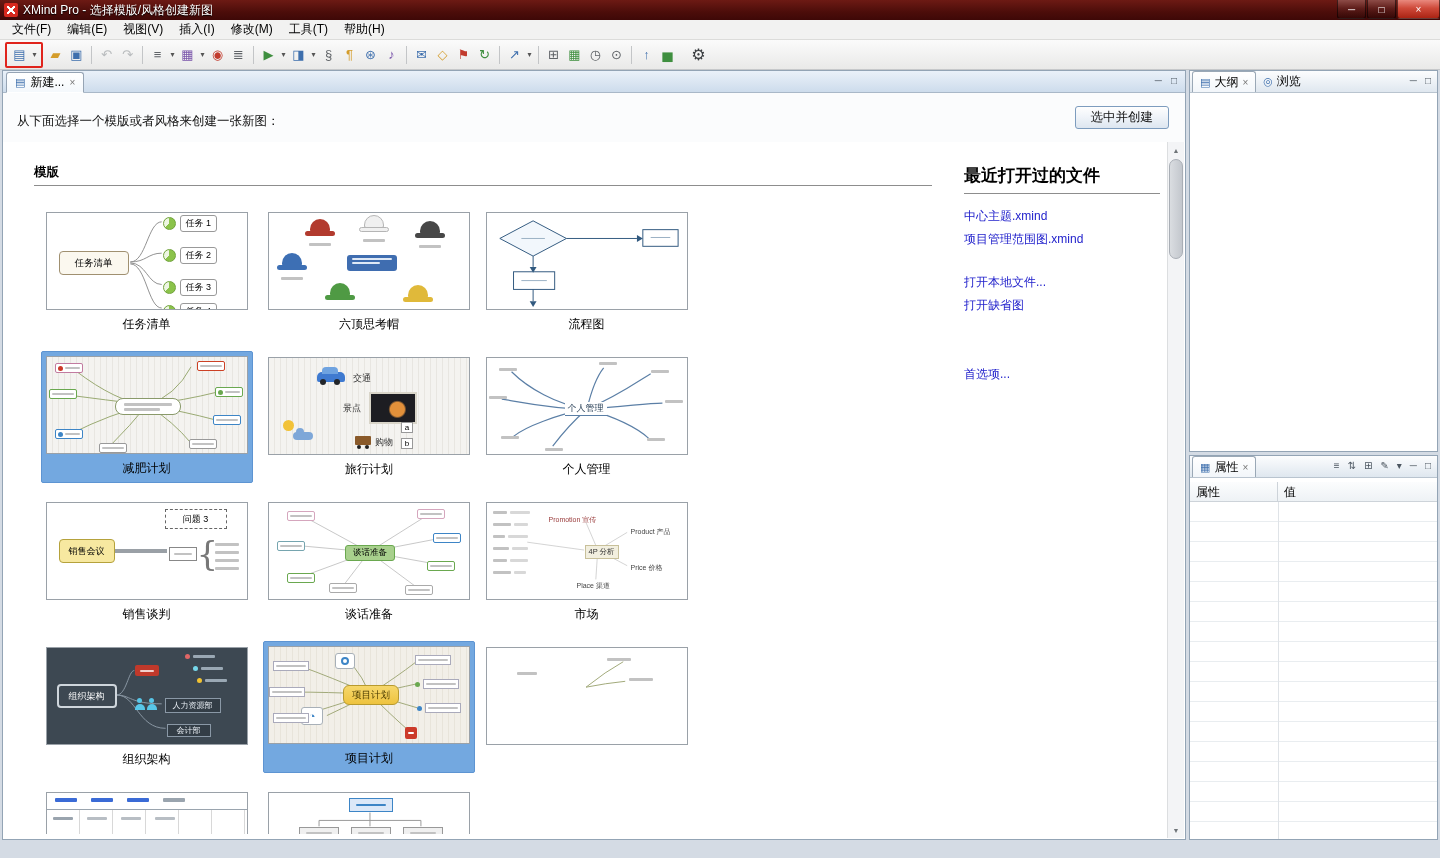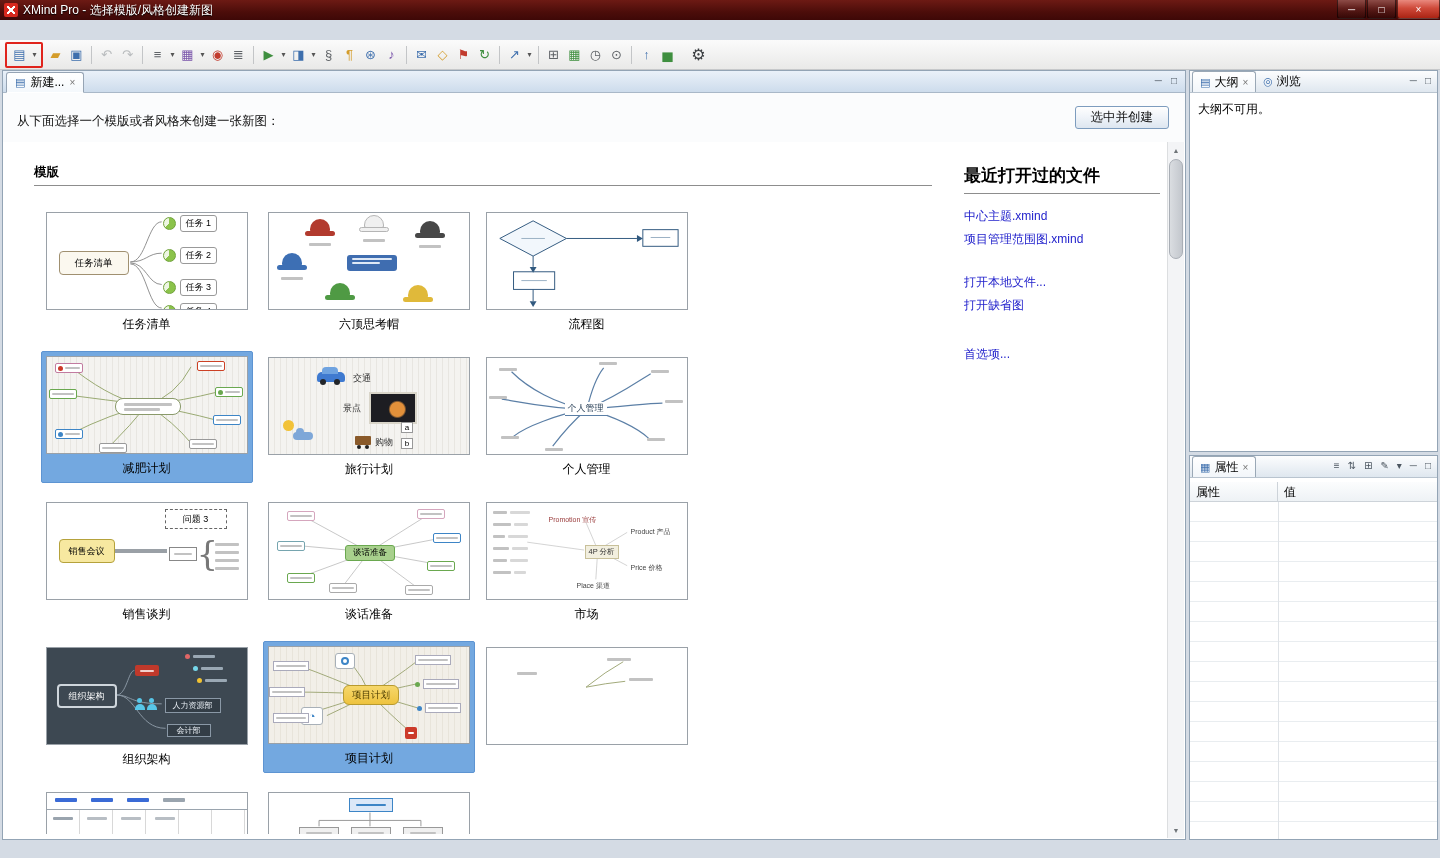--- a/index.html
+++ b/index.html
@@ -133,21 +133,21 @@
 .p3box{position:absolute;border:1px solid #999;background:#f0f0f0;display:flex;align-items:center;justify-content:center}
 .p3box .bar{width:70%;height:2px}
 .p3top{border:1.5px solid #3d85c6;background:#dce8f8}
 
 
 .recent{position:absolute;left:960px;top:22px;width:196px}
 .rtitle{font-size:17px;font-weight:bold}
 .rline{border-top:1px solid #8d8d8d;margin-top:6px;margin-bottom:14px}
 .rlink{display:block;color:#2222cc;font-size:12px;margin-bottom:6px;text-decoration:none}
 .gap1{margin-top:26px}
-.gap2{margin-top:32px}
+.gap2{margin-top:52px}
 
 
 .vscroll{position:absolute;right:0;top:0;bottom:0;width:17px;background:#f3f4f6;border-left:1px solid #dcdee0}
 .sarrow{position:absolute;left:0;width:16px;height:16px;font-size:7px;color:#6f7478;display:flex;align-items:center;justify-content:center}
 .sarrow.up{top:0}.sarrow.down{bottom:0}
 .sthumb{position:absolute;left:1px;top:17px;width:14px;height:100px;background:linear-gradient(90deg,#dadde1,#c3c7cd);border:1px solid #a9aeb5;border-radius:7px}
 
 
 .sidebar{position:absolute;left:1189px;right:2px;top:0;bottom:0}
 .spanel{position:absolute;left:0;right:0;background:#fff;border:1px solid #93a4b5}
@@ -180,20 +180,29 @@
   <div class="titlebar" data-interactable="true">
     <span class="app-icon" data-interactable="false"></span>
     <span class="title-text" data-interactable="false">XMind Pro - 选择模版/风格创建新图</span>
     <span class="win-controls" data-interactable="false">
       <span class="wbtn" data-interactable="true">─</span>
       <span class="wbtn" data-interactable="true">□</span>
       <span class="wbtn close" data-interactable="true">×</span>
     </span>
   </div>
 
+  <div class="menubar" data-interactable="false">
+    <span class="menu-item" data-interactable="true">文件(F)</span>
+    <span class="menu-item" data-interactable="true">编辑(E)</span>
+    <span class="menu-item" data-interactable="true">视图(V)</span>
+    <span class="menu-item" data-interactable="true">插入(I)</span>
+    <span class="menu-item" data-interactable="true">修改(M)</span>
+    <span class="menu-item" data-interactable="true">工具(T)</span>
+    <span class="menu-item" data-interactable="true">帮助(H)</span>
+  </div>
 
   <div class="toolbar" data-interactable="false">
     <span class="red-ann" data-interactable="false">
       <span class="ti ic-blue" data-interactable="true">▤</span>
       <span class="dd" data-interactable="true">▾</span>
     </span>
     <span class="ti ic-yellow" data-interactable="true">▰</span>
     <span class="ti ic-blue" data-interactable="true">▣</span>
     <span class="tsep" data-interactable="false"></span>
     <span class="ti ic-dim" data-interactable="true">↶</span>
@@ -758,23 +767,20 @@
           </div>
           <div class="ptab" data-interactable="true">
             <span class="picon ic-blue" data-interactable="false">◎</span>
             <span data-interactable="false">浏览</span>
           </div>
           <div class="pctrl" data-interactable="false">
             <span data-interactable="true">─</span>
             <span data-interactable="true">□</span>
           </div>
         </div>
-        <div class="pbody">
-          <div data-interactable="false">大纲不可用。</div>
-        </div>
       </div>
 
       <div class="spanel bottom" data-interactable="false">
         <div class="phead" data-interactable="false">
           <div class="ptab active" data-interactable="true">
             <span class="picon ic-blue" data-interactable="false">▦</span>
             <span data-interactable="false">属性</span>
             <span class="tclose" data-interactable="true">×</span>
           </div>
           <div class="pctrl" data-interactable="false">

